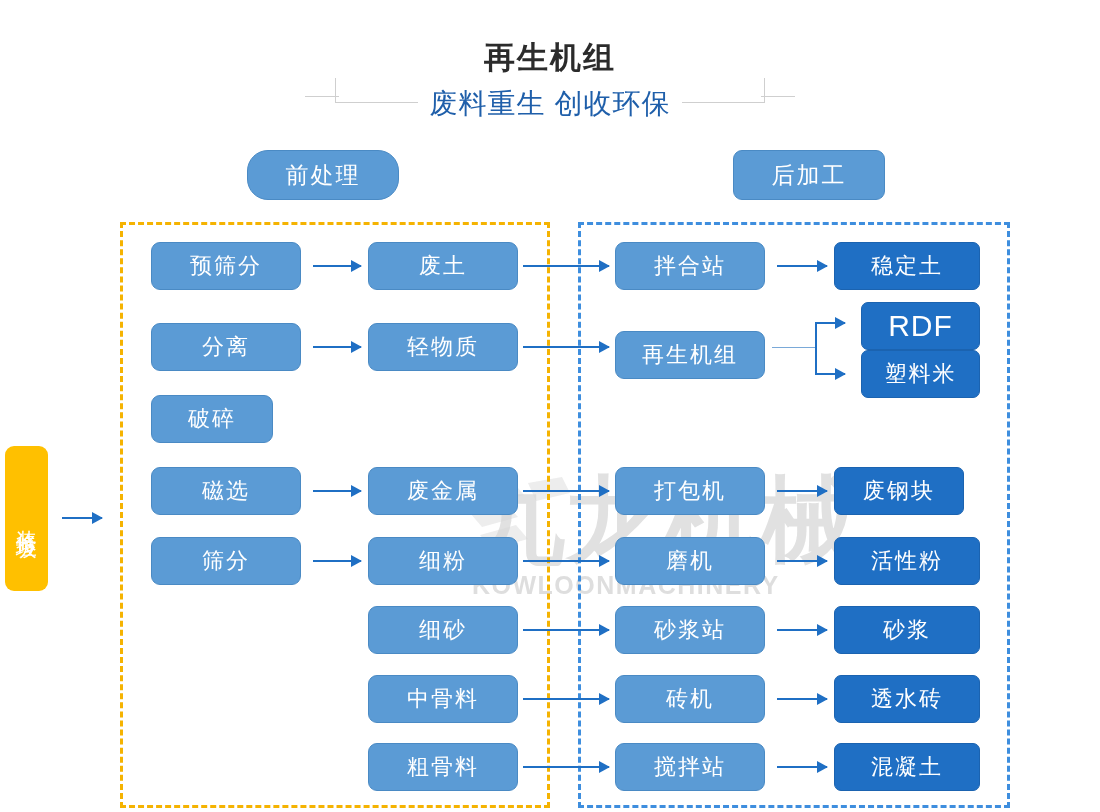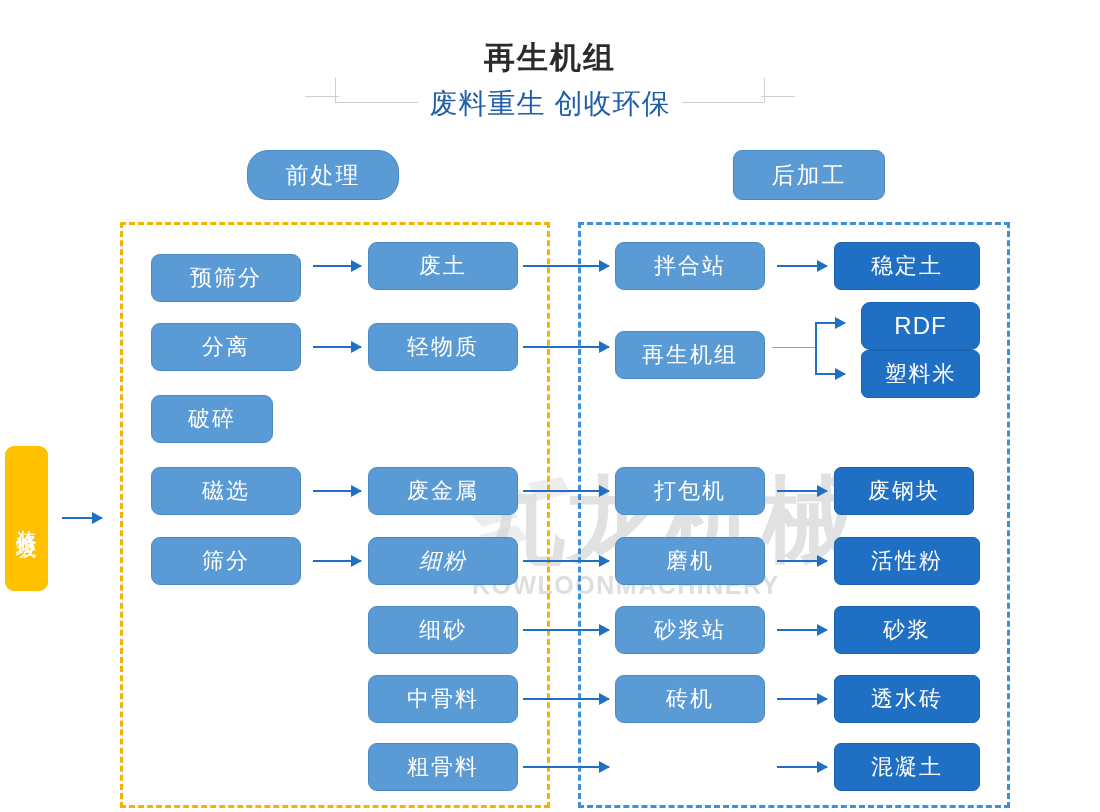--- a/index.html
+++ b/index.html
@@ -78,21 +78,21 @@
 
   
   .node{
     position:absolute;height:48px;
     display:flex;align-items:center;justify-content:center;
     color:#ffffff;font-size:22px;letter-spacing:2px;
     box-sizing:border-box;z-index:3;white-space:nowrap;
   }
   .node.light{background:#5b9bd5;border:1px solid #4a8ac4;border-radius:9px;}
   .node.dark{background:#1f6fc4;border:1px solid #1b63b0;border-radius:7px;}
-  .node.latin{font-size:24px;letter-spacing:1px;border-radius:9px;}
+  .node.latin{font-size:30px;letter-spacing:1px;}
 
   
   .arrow{position:absolute;height:2px;background:#1f6fc4;z-index:3;}
   .arrow:after{
     content:"";position:absolute;right:-1px;top:-5px;
     border-left:11px solid #1f6fc4;
     border-top:6px solid transparent;border-bottom:6px solid transparent;
   }
   .vline{position:absolute;width:2px;background:#1f6fc4;z-index:3;}
   .plainline{position:absolute;height:1px;background:#7aa9d8;z-index:3;}
@@ -125,68 +125,69 @@
   <div class="zone" id="zone-post"></div>
 
   <div class="chip" id="chip-pre">前处理</div>
   <div class="chip" id="chip-post">后加工</div>
 
   <div class="source">
     <span class="stack">装修垃圾</span>
   </div>
   <div class="arrow" style="left:62px;top:517px;width:40px;"></div>
 
-  <div class="node light" style="left:151px;top:242px;width:150px;margin-top:12px;">预筛分</div>
+  <div class="node light" style="left:151px;top:242px;width:150px;">预筛分</div>
   <div class="node light" style="left:151px;top:323px;width:150px;">分离</div>
   <div class="node light" style="left:151px;top:395px;width:122px;">破碎</div>
   <div class="node light" style="left:151px;top:467px;width:150px;">磁选</div>
   <div class="node light" style="left:151px;top:537px;width:150px;">筛分</div>
 
   <div class="arrow" style="left:313px;top:265px;width:48px;"></div>
   <div class="arrow" style="left:313px;top:346px;width:48px;"></div>
   <div class="arrow" style="left:313px;top:490px;width:48px;"></div>
   <div class="arrow" style="left:313px;top:560px;width:48px;"></div>
 
   <div class="node light" style="left:368px;top:242px;width:150px;">废土</div>
   <div class="node light" style="left:368px;top:323px;width:150px;">轻物质</div>
   <div class="node light" style="left:368px;top:467px;width:150px;">废金属</div>
-  <div class="node light" style="left:368px;top:537px;width:150px;font-style:italic;">细粉</div>
+  <div class="node light" style="left:368px;top:537px;width:150px;">细粉</div>
   <div class="node light" style="left:368px;top:606px;width:150px;">细砂</div>
   <div class="node light" style="left:368px;top:675px;width:150px;">中骨料</div>
   <div class="node light" style="left:368px;top:743px;width:150px;">粗骨料</div>
 
   <div class="arrow" style="left:523px;top:265px;width:86px;"></div>
   <div class="arrow" style="left:523px;top:346px;width:86px;"></div>
   <div class="arrow" style="left:523px;top:490px;width:86px;"></div>
   <div class="arrow" style="left:523px;top:560px;width:86px;"></div>
   <div class="arrow" style="left:523px;top:629px;width:86px;"></div>
   <div class="arrow" style="left:523px;top:698px;width:86px;"></div>
   <div class="arrow" style="left:523px;top:766px;width:86px;"></div>
 
   <div class="node light" style="left:615px;top:242px;width:150px;">拌合站</div>
   <div class="node light" style="left:615px;top:323px;width:150px;margin-top:8px;">再生机组</div>
   <div class="node light" style="left:615px;top:467px;width:150px;">打包机</div>
   <div class="node light" style="left:615px;top:537px;width:150px;">磨机</div>
   <div class="node light" style="left:615px;top:606px;width:150px;">砂浆站</div>
   <div class="node light" style="left:615px;top:675px;width:150px;">砖机</div>
+  <div class="node light" style="left:615px;top:743px;width:150px;">搅拌站</div>
 
   <div class="arrow" style="left:777px;top:265px;width:50px;"></div>
   <div class="arrow" style="left:777px;top:490px;width:50px;"></div>
   <div class="arrow" style="left:777px;top:560px;width:50px;"></div>
   <div class="arrow" style="left:777px;top:629px;width:50px;"></div>
   <div class="arrow" style="left:777px;top:698px;width:50px;"></div>
   <div class="arrow" style="left:777px;top:766px;width:50px;"></div>
 
   <div class="plainline" style="left:772px;top:347px;width:44px;"></div>
   <div class="vline" style="left:815px;top:322px;height:52px;"></div>
   <div class="arrow" style="left:815px;top:322px;width:30px;"></div>
   <div class="arrow" style="left:815px;top:373px;width:30px;"></div>
 
   <div class="node dark" style="left:834px;top:242px;width:146px;">稳定土</div>
   <div class="node dark latin" style="left:861px;top:302px;width:119px;">RDF</div>
   <div class="node dark" style="left:861px;top:350px;width:119px;">塑料米</div>
-  <div class="node dark" style="left:834px;top:467px;width:140px;">废钢块</div>
+  <div class="node dark" style="left:834px;top:467px;width:130px;">废钢块</div>
   <div class="node dark" style="left:834px;top:537px;width:146px;">活性粉</div>
   <div class="node dark" style="left:834px;top:606px;width:146px;">砂浆</div>
   <div class="node dark" style="left:834px;top:675px;width:146px;">透水砖</div>
   <div class="node dark" style="left:834px;top:743px;width:146px;">混凝土</div>
 
 </div>
 
 </body></html>

